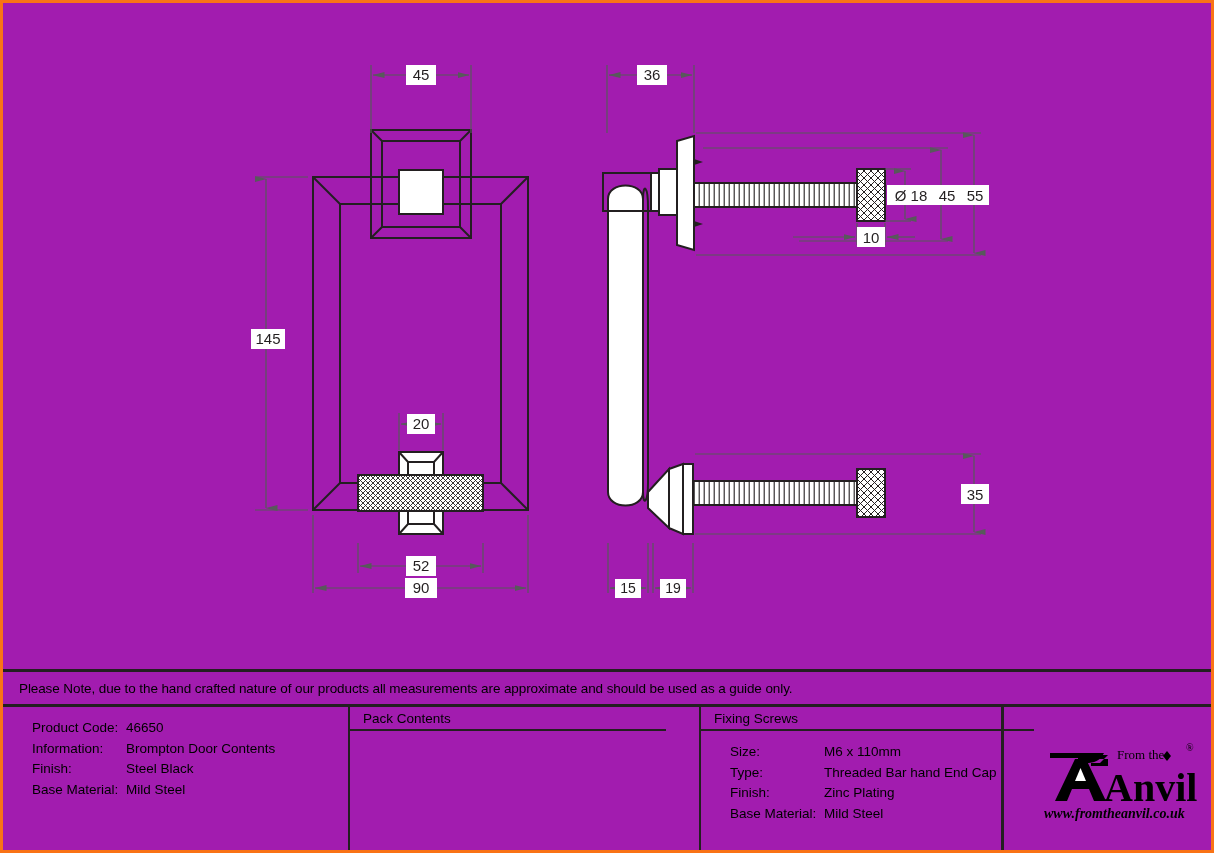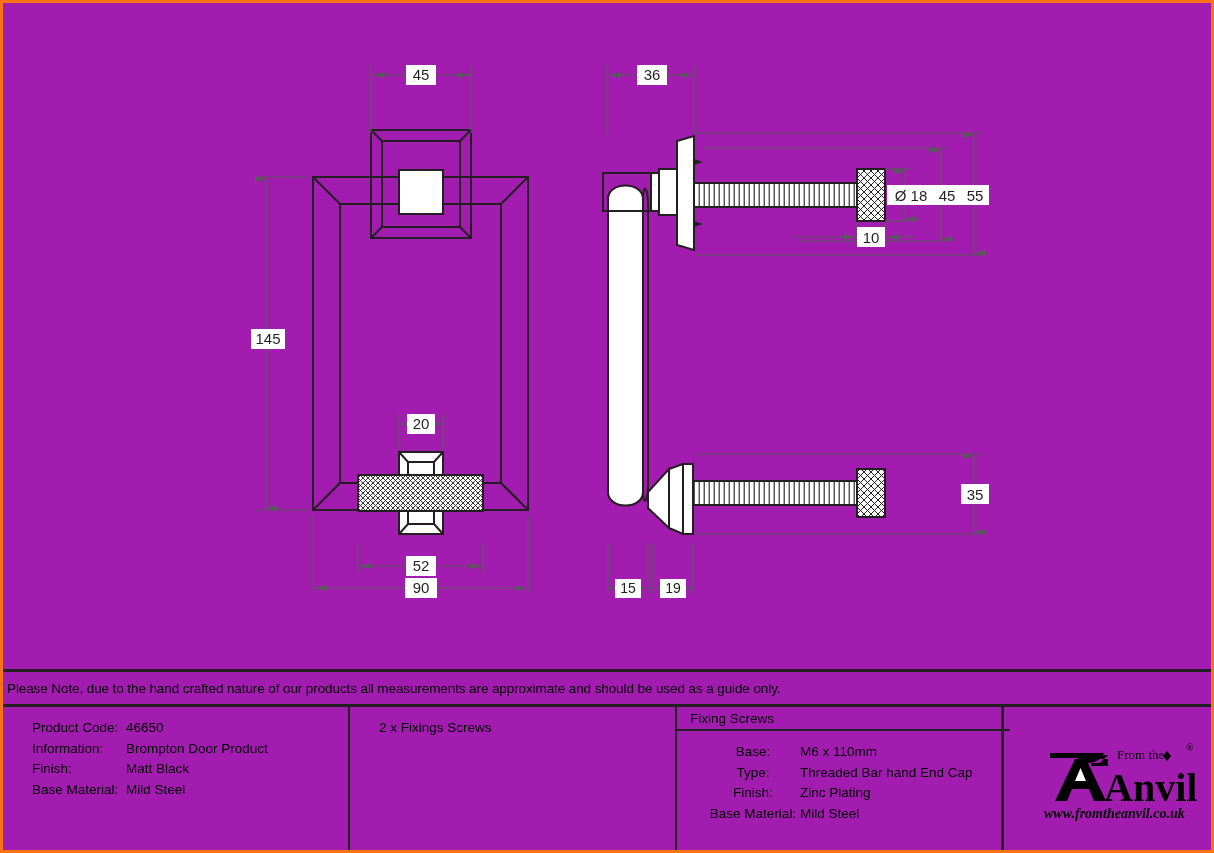--- a/index.html
+++ b/index.html
@@ -42,41 +42,41 @@
     position: absolute;
     left: 0; top: 0;
     width: 100%;
     height: 35px;
     box-sizing: border-box;
     border-bottom: 3px solid #231f20;
     display: flex;
     align-items: center;
   }
   .note-text {
-    padding-left: 4px;
+    padding-left: 16px;
     font-size: 13.5px;
     letter-spacing: -0.1px;
     white-space: nowrap;
   }
   .cols {
     position: absolute;
     left: 0;
     top: 35px;
     width: 100%;
     height: 146px;
   }
   .col {
     position: absolute;
     top: 0;
     height: 146px;
     box-sizing: border-box;
   }
   .col.c1 { left: 0px;    width: 345px; }
   .col.c2 { left: 345px;  width: 318px; border-left: 2px solid #231f20; }
-  .col.c3 { left: 672px;  width: 335px; border-left: 2px solid #231f20; text-align: center; }
+  .col.c3 { left: 696px;  width: 335px; border-left: 2px solid #231f20; }
   .col.c4 { left: 998px;  width: 210px; border-left: 3px solid #231f20; }
 
   .col-head {
     height: 24px;
     box-sizing: border-box;
     border-bottom: 2px solid #231f20;
     display: flex;
     align-items: center;
     padding-left: 13px;
     font-size: 13.5px;
@@ -347,44 +347,44 @@
     <div class="cols">
 
       <div class="col c1">
         <div class="col-body">
           <div class="kv-row">
             <div class="kv-key">Product Code:</div>
             <div class="kv-val">46650</div>
           </div>
           <div class="kv-row">
             <div class="kv-key">Information:</div>
-            <div class="kv-val">Brompton Door Product</div>
+            <div class="kv-val">Brompton Door Contents</div>
           </div>
           <div class="kv-row">
             <div class="kv-key">Finish:</div>
-            <div class="kv-val">Matt Black</div>
+            <div class="kv-val">Steel Black</div>
           </div>
           <div class="kv-row">
             <div class="kv-key">Base Material:</div>
             <div class="kv-val">Mild Steel</div>
           </div>
         </div>
       </div>
 
       <div class="col c2">
+        <div class="col-head">Pack Contents</div>
         <div class="col-body">
-          <div class="list-row">2 x Fixings Screws</div>
         </div>
       </div>
 
       <div class="col c3">
         <div class="col-head">Fixing Screws</div>
         <div class="col-body">
           <div class="kv-row">
-            <div class="kv-key">Base:</div>
+            <div class="kv-key">Size:</div>
             <div class="kv-val">M6 x 110mm</div>
           </div>
           <div class="kv-row">
             <div class="kv-key">Type:</div>
             <div class="kv-val">Threaded Bar hand End Cap</div>
           </div>
           <div class="kv-row">
             <div class="kv-key">Finish:</div>
             <div class="kv-val">Zinc Plating</div>
           </div>

